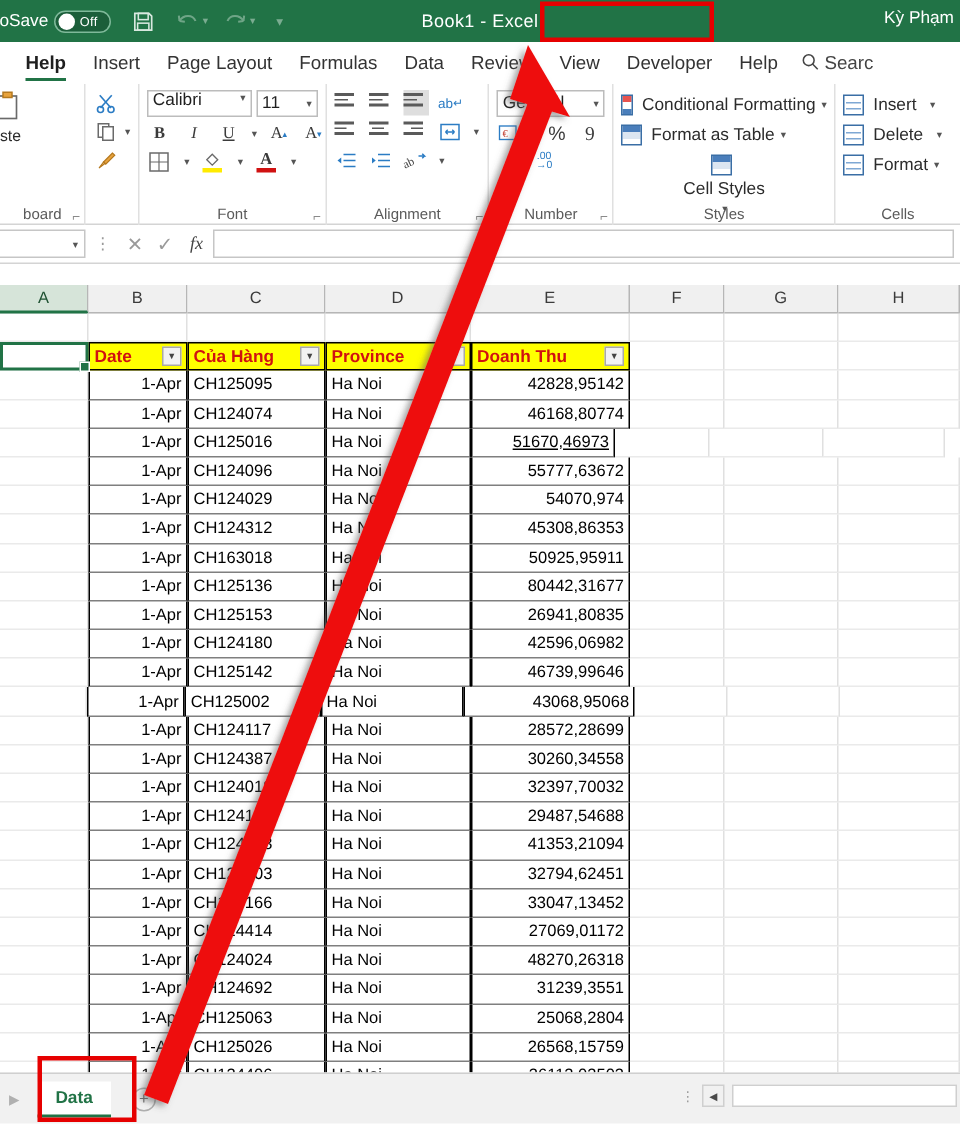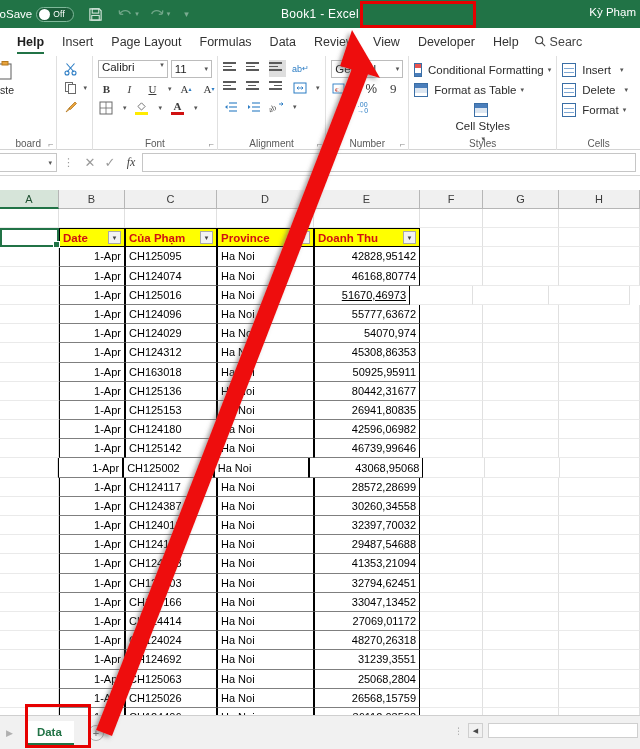--- a/index.html
+++ b/index.html
@@ -612,21 +612,21 @@
         <div class="gcell" style="width: 76px;"></div>
         <div class="gcell" style="width: 81px;"></div>
       </div>
       <div class="grow">
         <div class="gcell" style="width: 59px;"></div>
         <div class="gcell tbl-hdr" style="width: 66px;">
           <span>Date</span>
           <span class="filt">▼</span>
         </div>
         <div class="gcell tbl-hdr" style="width: 92px;">
-          <span>Của Phạm</span>
+          <span>Của Hàng</span>
           <span class="filt">▼</span>
         </div>
         <div class="gcell tbl-hdr" style="width: 97px;">
           <span>Province</span>
           <span class="filt">▼</span>
         </div>
         <div class="gcell tbl-hdr" style="width: 106px;">
           <span>Doanh Thu</span>
           <span class="filt">▼</span>
         </div>

